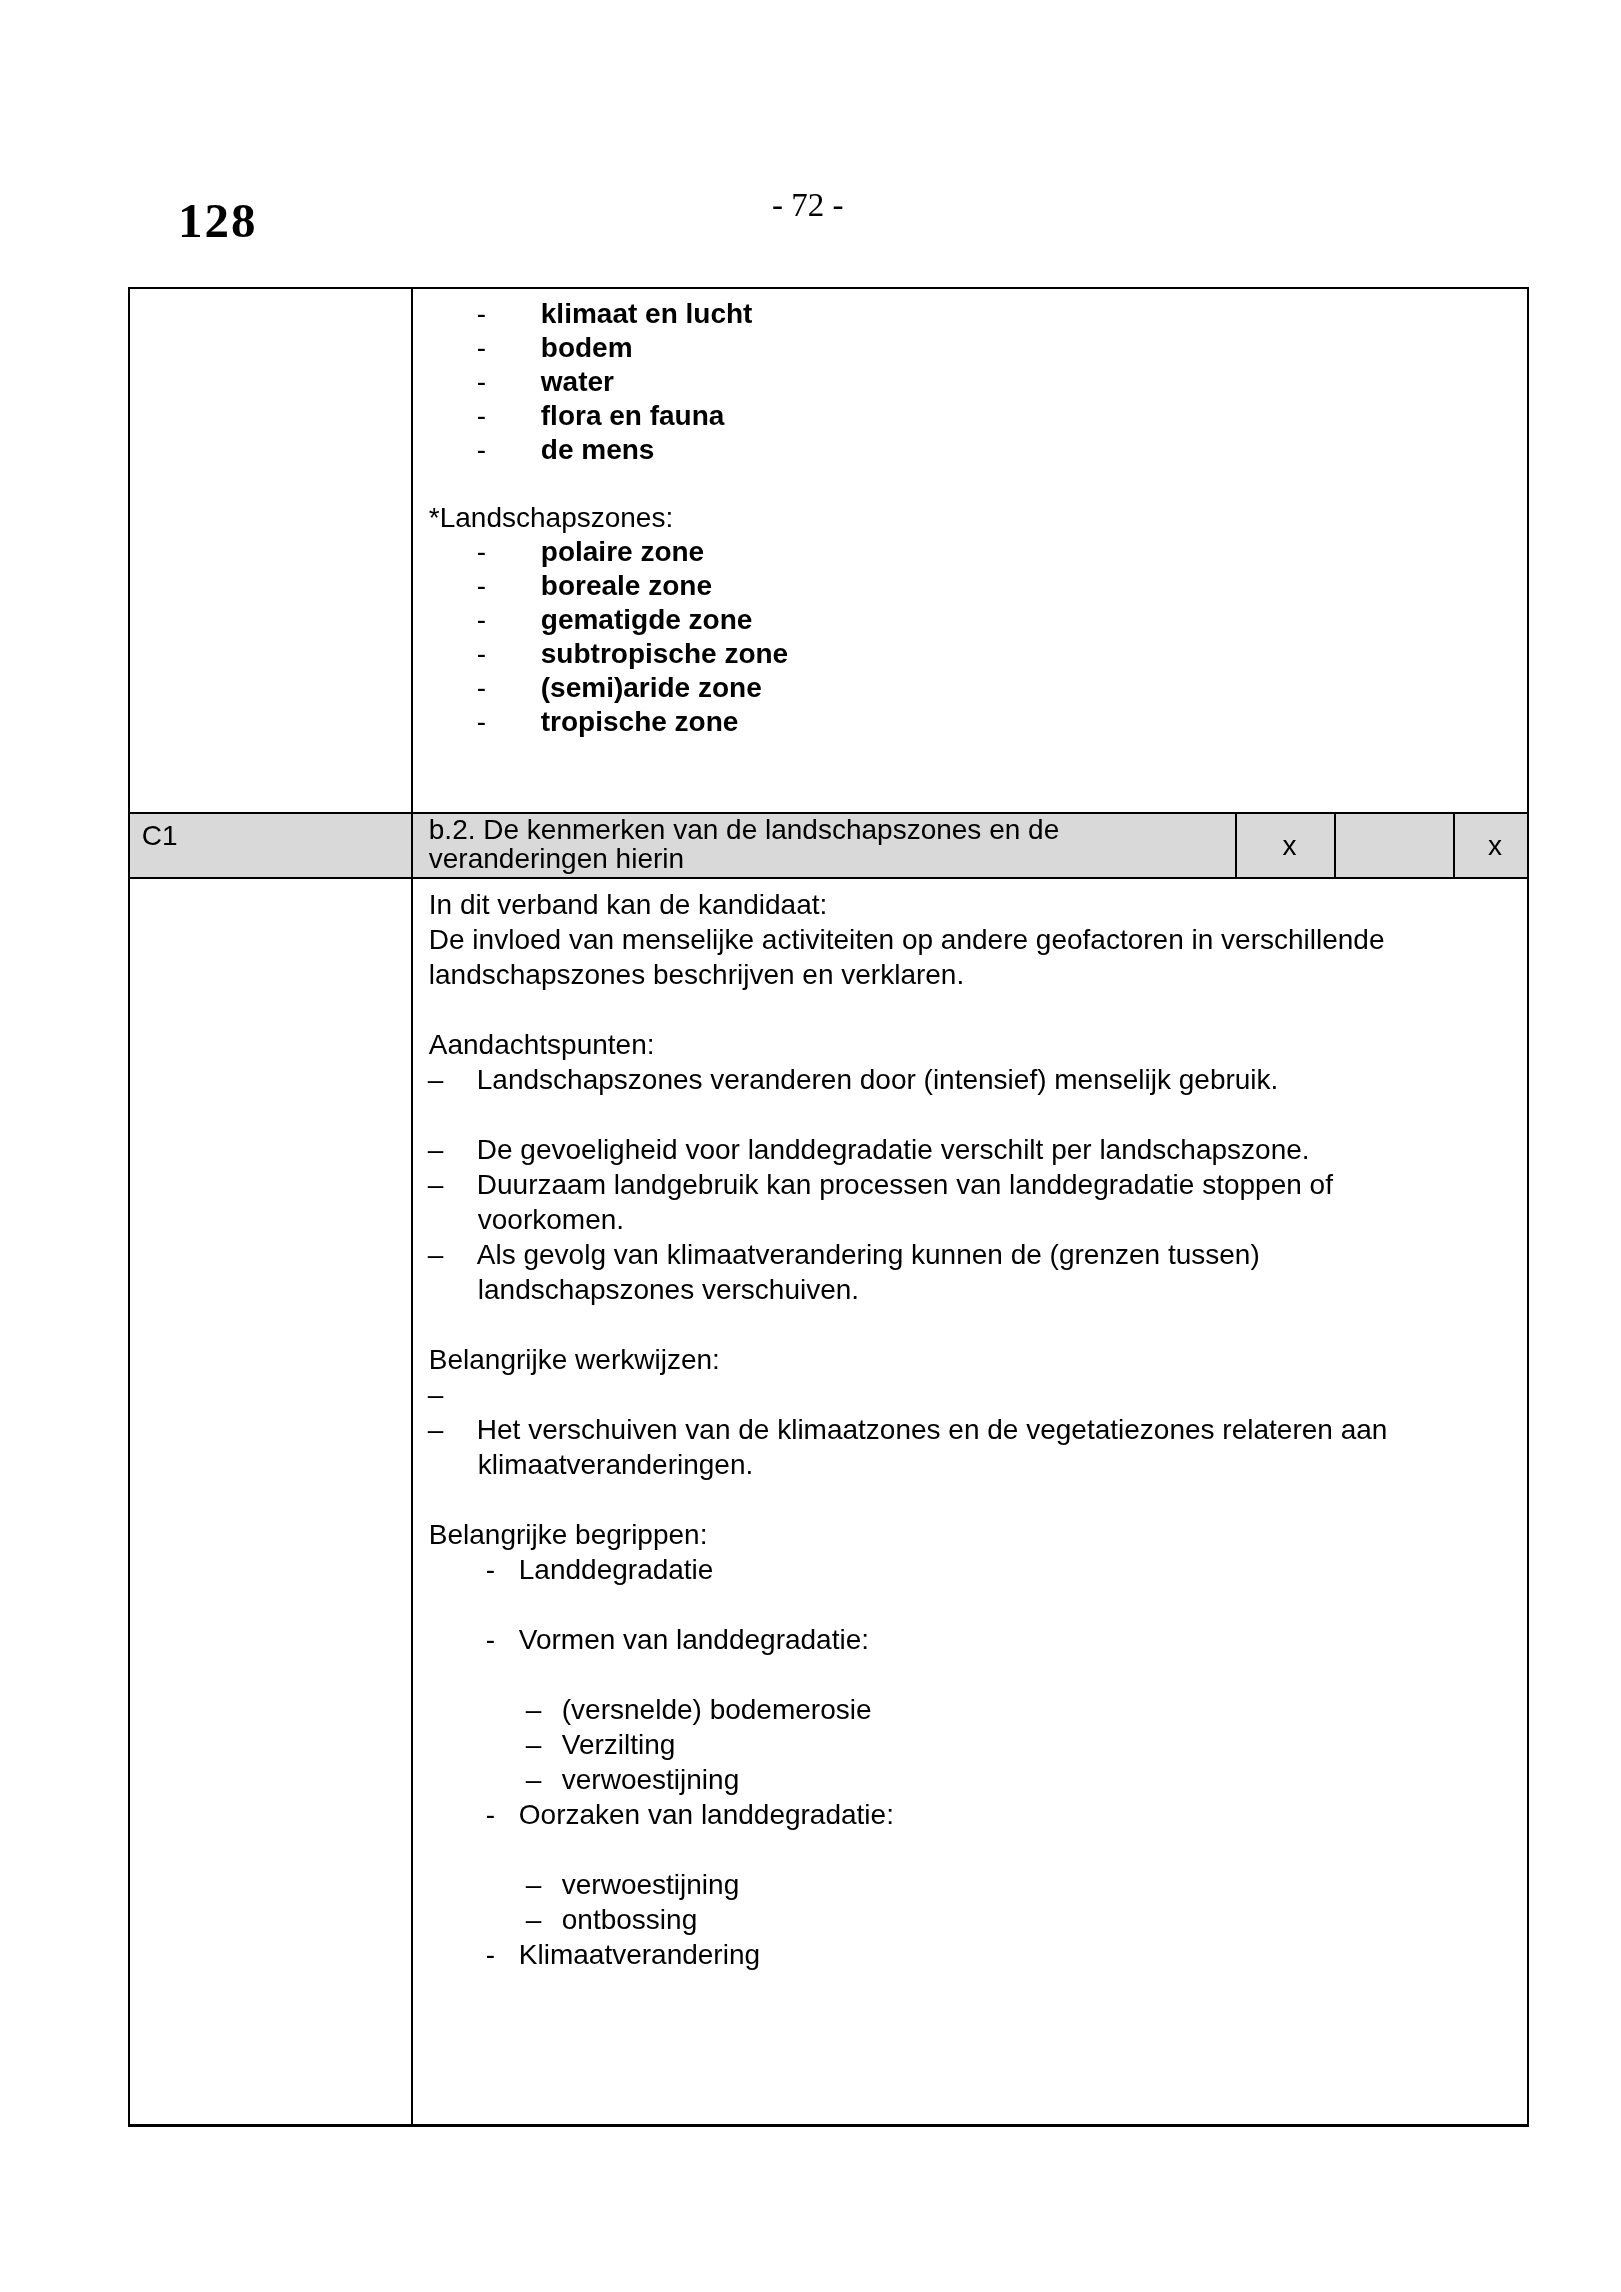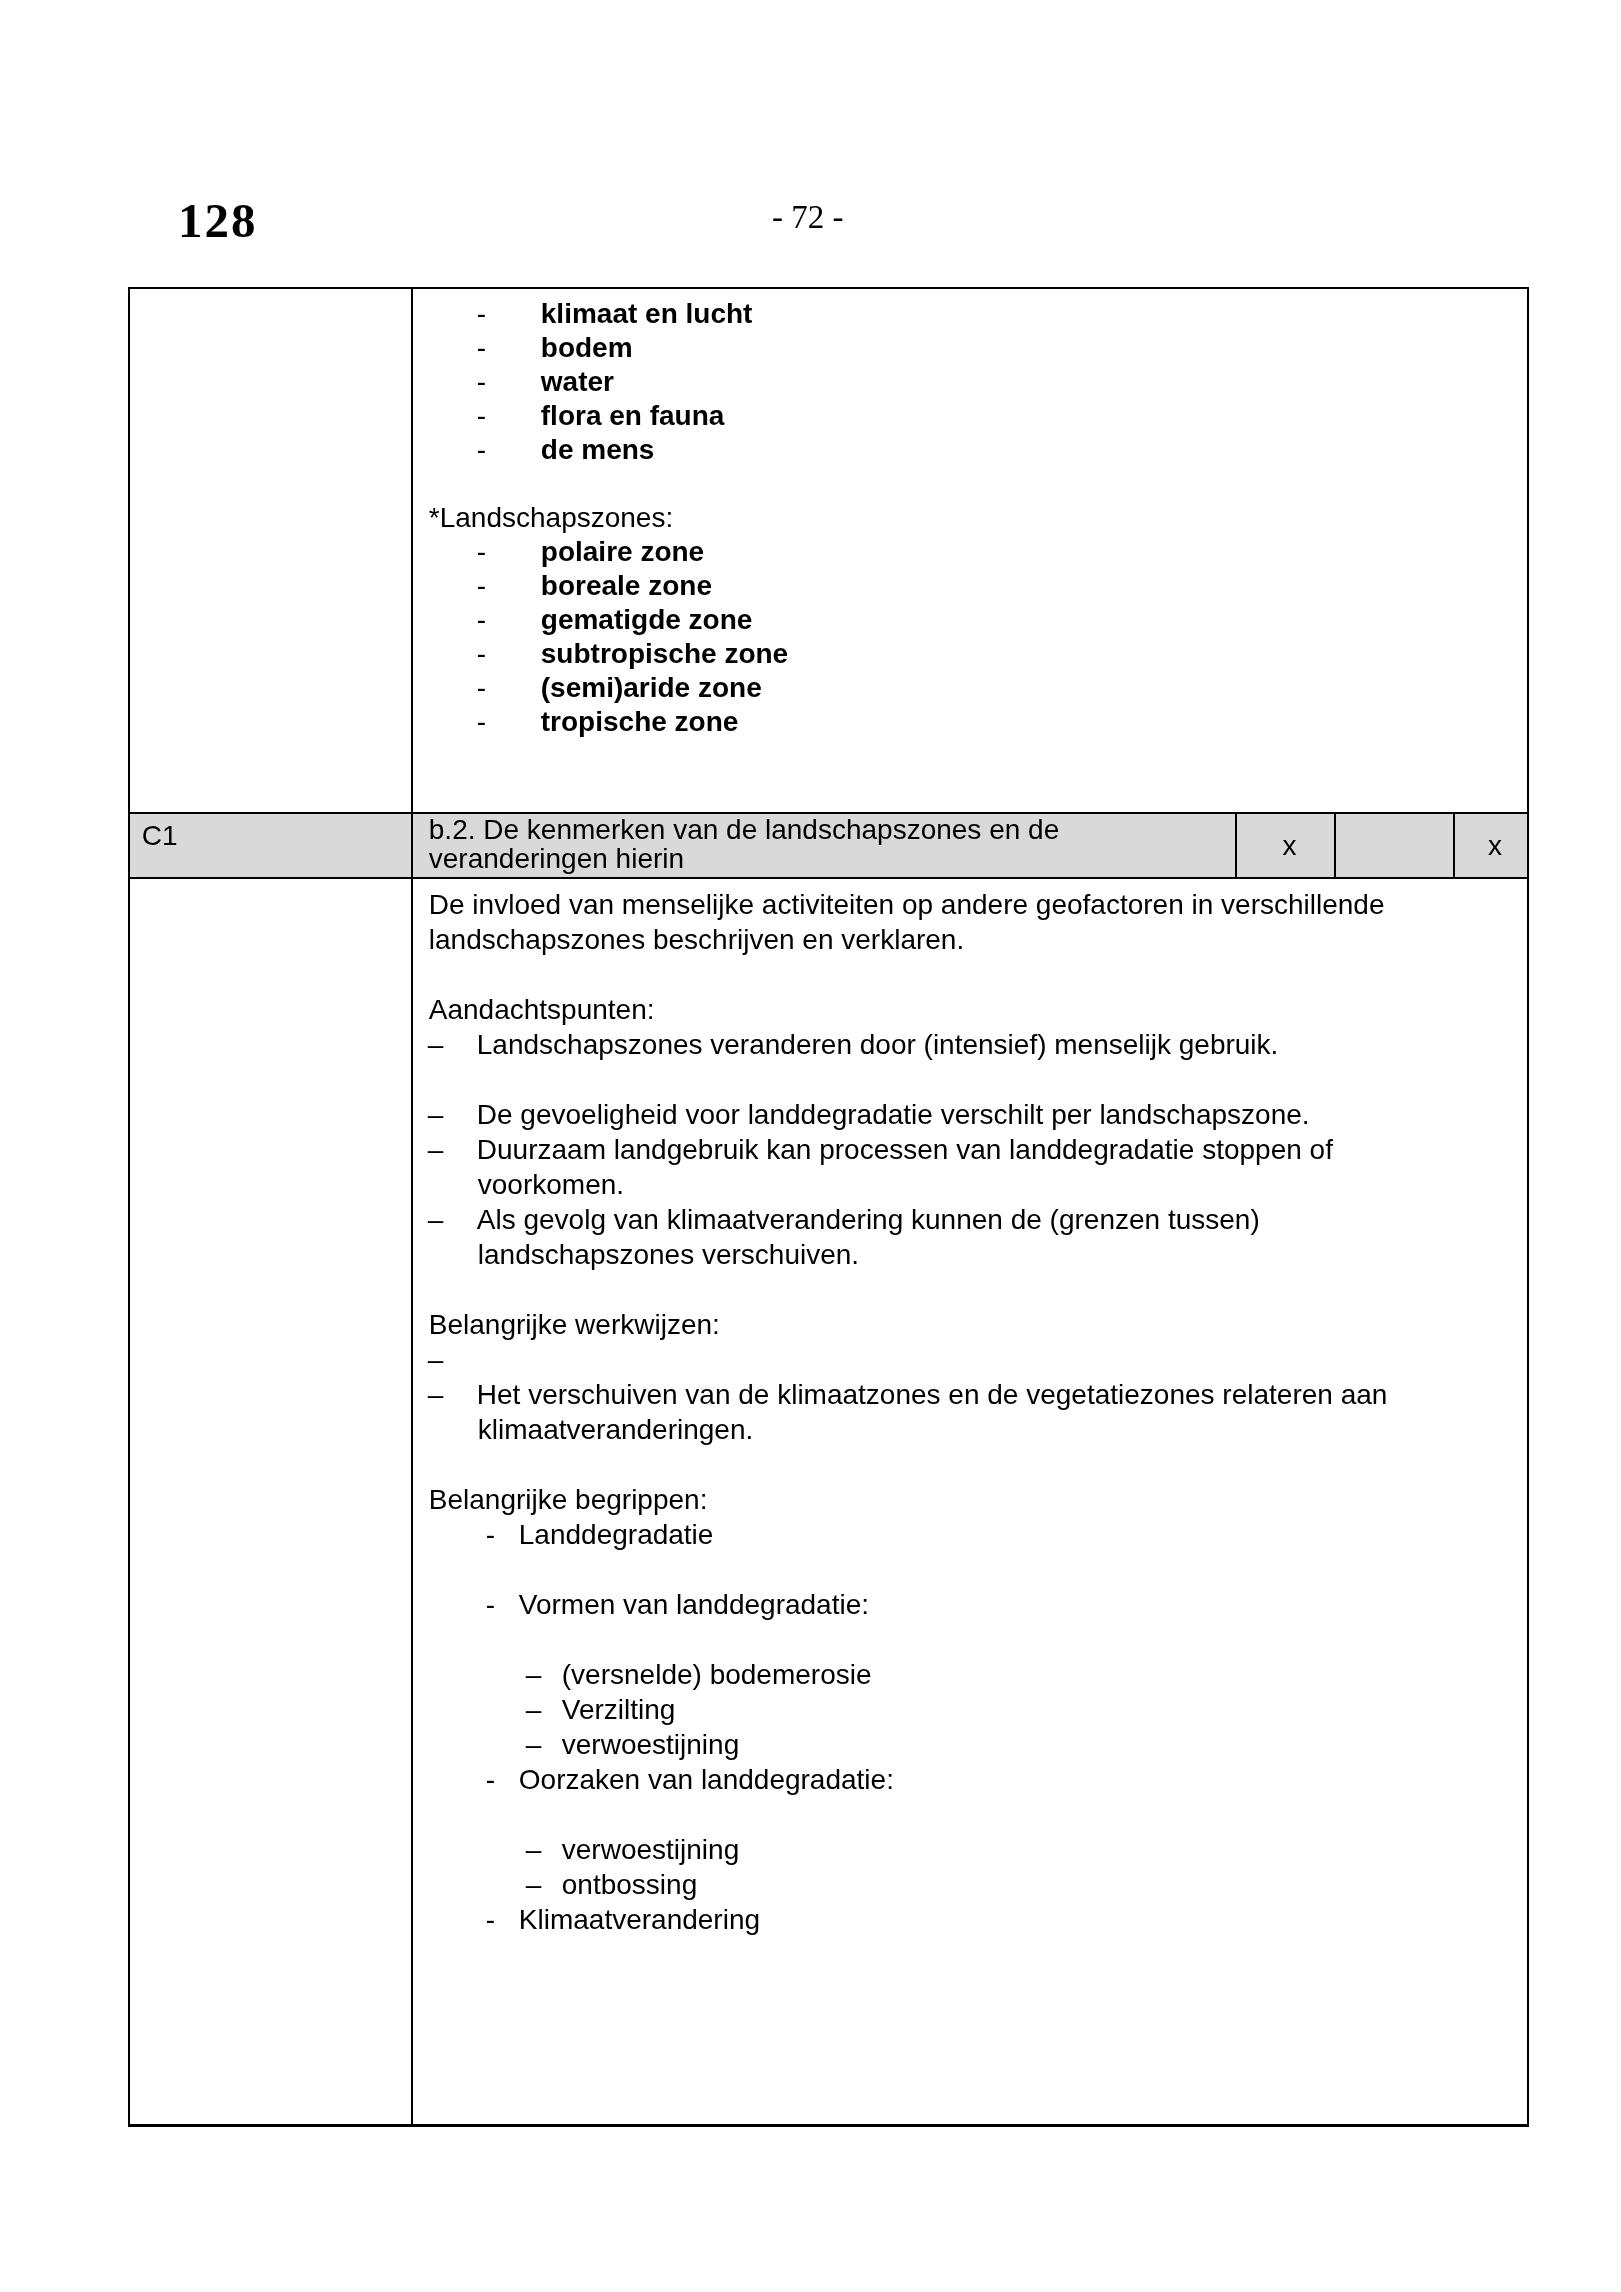--- a/index.html
+++ b/index.html
@@ -24,21 +24,21 @@
     top: 196px;
     font-family: "Liberation Serif", serif;
     font-weight: bold;
     font-size: 49px;
     line-height: 49px;
     letter-spacing: 2px;
   }
   .pageno-center {
     position: absolute;
     left: 772px;
-    top: 198px;
+    top: 186px;
     font-family: "Liberation Serif", serif;
     font-size: 33px;
     line-height: 39px;
     text-align: center;
   }
   
   .doc-table {
     position: absolute;
     left: 128px;
     top: 287px;
@@ -142,20 +142,21 @@
         <div class="line">veranderingen hierin</div>
       </div>
       <div class="cell cell-mark cell-mark-1">x</div>
       <div class="cell cell-mark cell-mark-2"></div>
       <div class="cell cell-mark cell-mark-3">x</div>
     </div>
 
     <div class="trow trow-content">
       <div class="cell cell-code"></div>
       <div class="cell cell-main lines">
+          <div class="line plain"><span class="txt">In dit verband kan de kandidaat:</span></div>
           <div class="line plain"><span class="txt">De invloed van menselijke activiteiten op andere geofactoren in verschillende</span></div>
           <div class="line plain"><span class="txt">landschapszones beschrijven en verklaren.</span></div>
           <div class="line blank"></div>
           <div class="line plain"><span class="txt">Aandachtspunten:</span></div>
           <div class="line endash1"><span class="marker">–</span><span class="txt">Landschapszones veranderen door (intensief) menselijk gebruik.</span></div>
           <div class="line blank"></div>
           <div class="line endash1"><span class="marker">–</span><span class="txt">De gevoeligheid voor landdegradatie verschilt per landschapszone.</span></div>
           <div class="line endash1"><span class="marker">–</span><span class="txt">Duurzaam landgebruik kan processen van landdegradatie stoppen of</span></div>
           <div class="line cont1"><span class="txt">voorkomen.</span></div>
           <div class="line endash1"><span class="marker">–</span><span class="txt">Als gevolg van klimaatverandering kunnen de (grenzen tussen)</span></div>

